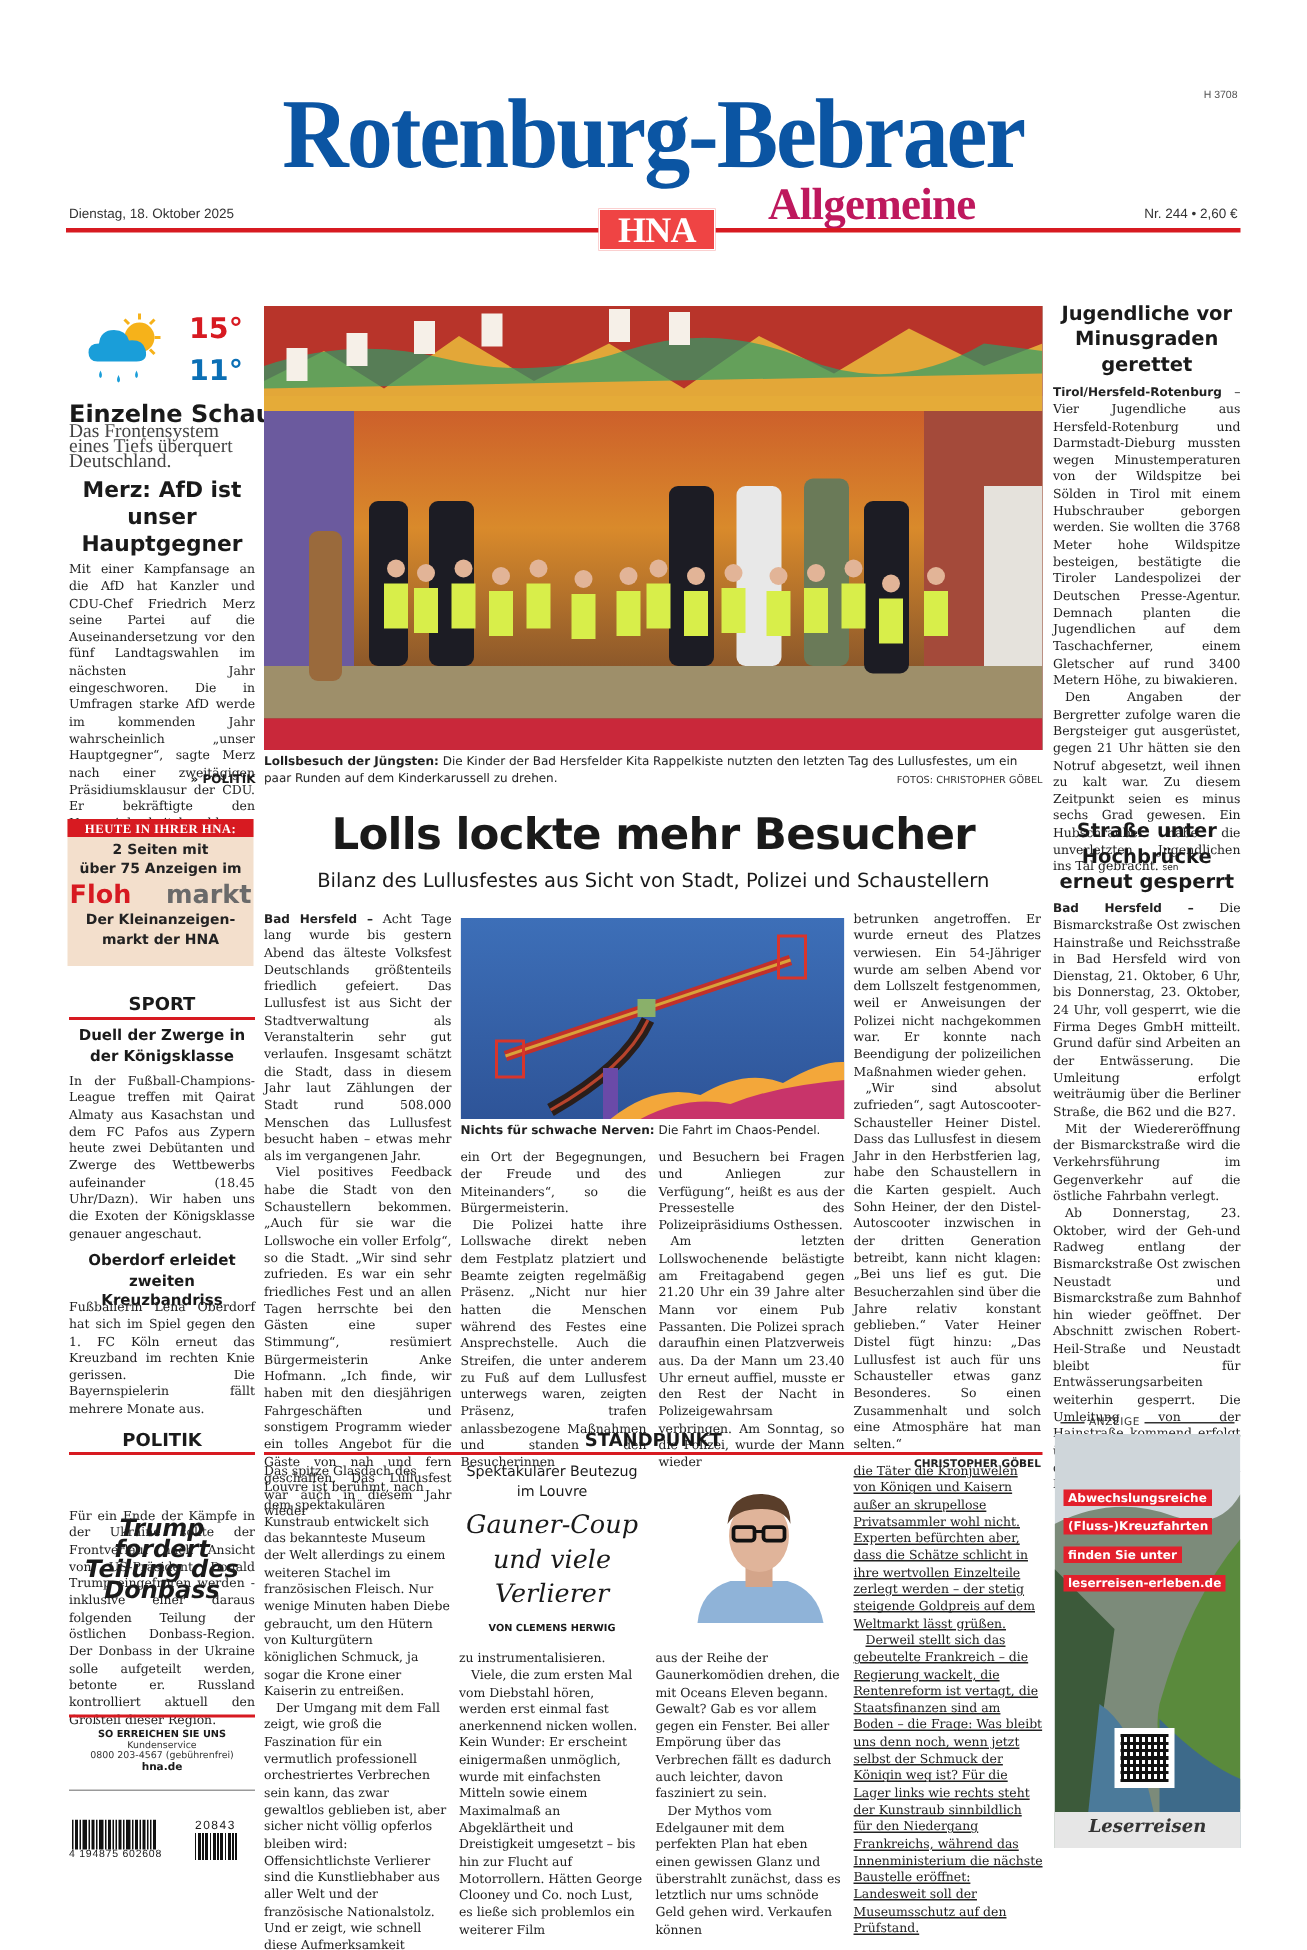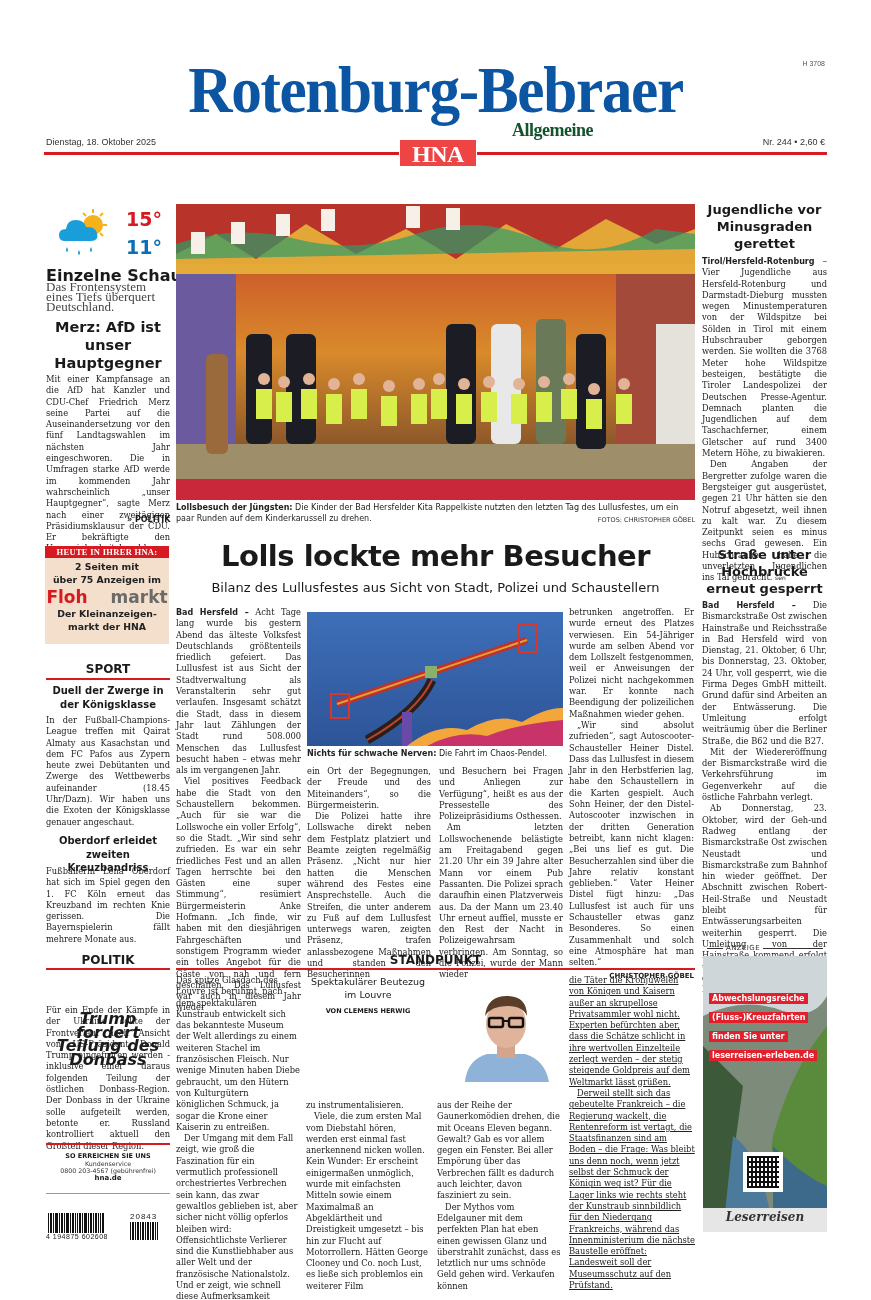--- a/index.html
+++ b/index.html
@@ -7,21 +7,21 @@
   body { position: relative; font-family: "DejaVu Serif", serif; color: #1a1a1a; }
   .abs { position: absolute; }
   .sans { font-family: "DejaVu Sans", sans-serif; }
   .lsans { font-family: "Liberation Sans", sans-serif; }
 
   
   .masthead-title { left: 0; width: 871px; top: 55px; text-align: center; font-family: "Liberation Serif", serif; font-weight: bold; font-size: 66px; line-height: 70px; color: #0b55a3; letter-spacing: -1.5px; transform: scaleX(0.93); }
   .mast-code { right: 46px; top: 60px; font-size: 7px; color: #555; font-family: "Liberation Sans", sans-serif; }
   .mast-date { left: 46px; top: 137px; font-size: 9px; color: #333; font-family: "Liberation Sans", sans-serif; }
   .mast-issue { right: 46px; top: 137px; font-size: 9px; color: #333; font-family: "Liberation Sans", sans-serif; }
-  .mast-sub { left: 512px; top: 120px; font-family: "Liberation Serif", serif; font-weight: bold; font-size: 18px; color: #14532d; letter-spacing: -0.5px; }
+  .mast-sub { left: 512px; top: 120px; font-family: "Liberation Serif", serif; font-weight: bold; font-size: 30px; color: #be185d; letter-spacing: -0.5px; }
   .mast-rule { left: 44px; top: 152px; width: 783px; height: 3px; background: #d71a21; }
   .hna-logo { left: 399px; top: 139px; width: 78px; height: 28px; background: #ef4444; color: #fff; text-align: center; font-family: "Liberation Serif", serif; font-weight: bold; font-size: 24px; line-height: 29px; border: 1px solid #fff; letter-spacing: -0.5px; }
 
   
   .body-text { font-family: "DejaVu Serif", serif; font-size: 8.3px; line-height: 11.3px; text-align: justify; hyphens: auto; color: #222; }
   .body-text p { text-indent: 0; }
   .body-text p + p { text-indent: 8px; }
   .head-sans { font-family: "DejaVu Sans", sans-serif; font-weight: bold; text-align: center; color: #1a1a1a; }
   .kicker { font-family: "DejaVu Sans", sans-serif; font-weight: bold; }
   .section-title { font-family: "DejaVu Sans", sans-serif; font-weight: bold; font-size: 12px; text-align: center; }
@@ -321,20 +321,21 @@
 <div class="abs section-title" style="left:176px; top:953px; width:519px;">STANDPUNKT</div>
 <div class="abs red-rule" style="left:176px; top:968px; width:519px;"></div>
 
 <div class="abs body-text" style="left:176px; top:975px; width:124px; text-align:left;">
   <p>Das spitze Glasdach des Louvre ist berühmt, nach dem spektakulären Kunstraub entwickelt sich das bekannteste Museum der Welt allerdings zu einem weiteren Stachel im französischen Fleisch. Nur wenige Minuten haben Diebe gebraucht, um den Hütern von Kulturgütern königlichen Schmuck, ja sogar die Krone einer Kaiserin zu entreißen.</p>
   <p>Der Umgang mit dem Fall zeigt, wie groß die Faszination für ein vermutlich professionell orchestriertes Verbrechen sein kann, das zwar gewaltlos geblieben ist, aber sicher nicht völlig opferlos bleiben wird: Offensichtlichste Verlierer sind die Kunstliebhaber aus aller Welt und der französische Nationalstolz. Und er zeigt, wie schnell diese Aufmerksamkeit genutzt wird, um sie politisch</p>
 </div>
 
 <div class="abs" style="left:306px; top:975px; width:124px; text-align:center;">
   <div class="sans" style="font-size:9.5px; line-height:13px;">Spektakulärer Beutezug im Louvre</div>
+  <div class="comment-title" style="margin-top:5px;">Gauner-Coup und viele Verlierer</div>
   <div class="kicker" style="font-size:6.5px; margin-top:6px;">VON CLEMENS HERWIG</div>
 </div>
 <div class="abs body-text" style="left:306px; top:1100px; width:124px; text-align:left;">
   <p>zu instrumentalisieren.</p>
   <p>Viele, die zum ersten Mal vom Diebstahl hören, werden erst einmal fast anerkennend nicken wollen. Kein Wunder: Er erscheint einigermaßen unmöglich, wurde mit einfachsten Mitteln sowie einem Maximalmaß an Abgeklärtheit und Dreistigkeit umgesetzt – bis hin zur Flucht auf Motorrollern. Hätten George Clooney und Co. noch Lust, es ließe sich problemlos ein weiterer Film</p>
 </div>
 
 <div class="abs standpunkt-photo">
   <svg width="98" height="100" viewBox="0 0 98 100">
     <rect width="98" height="100" fill="#fff"></rect>

